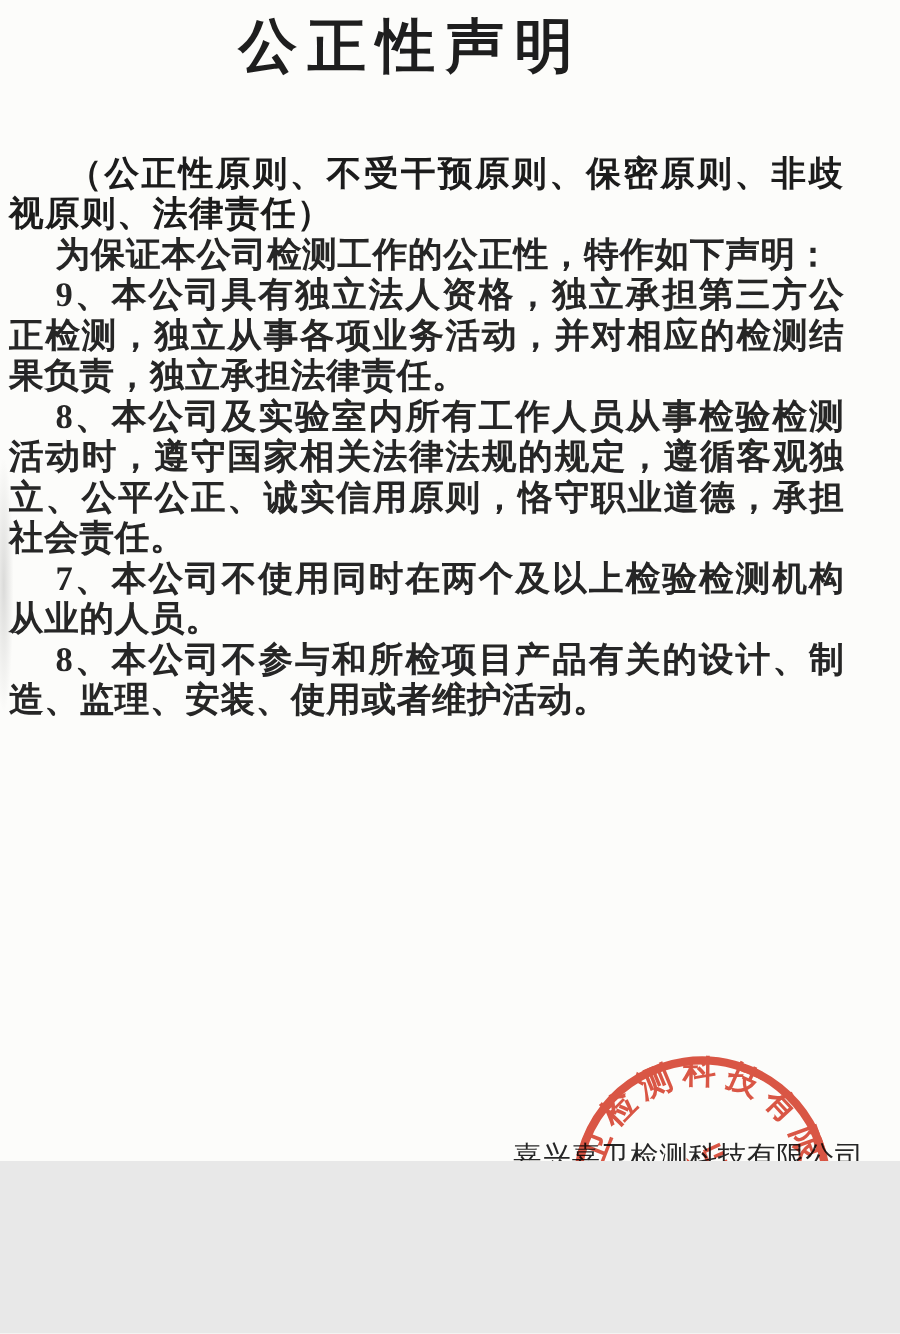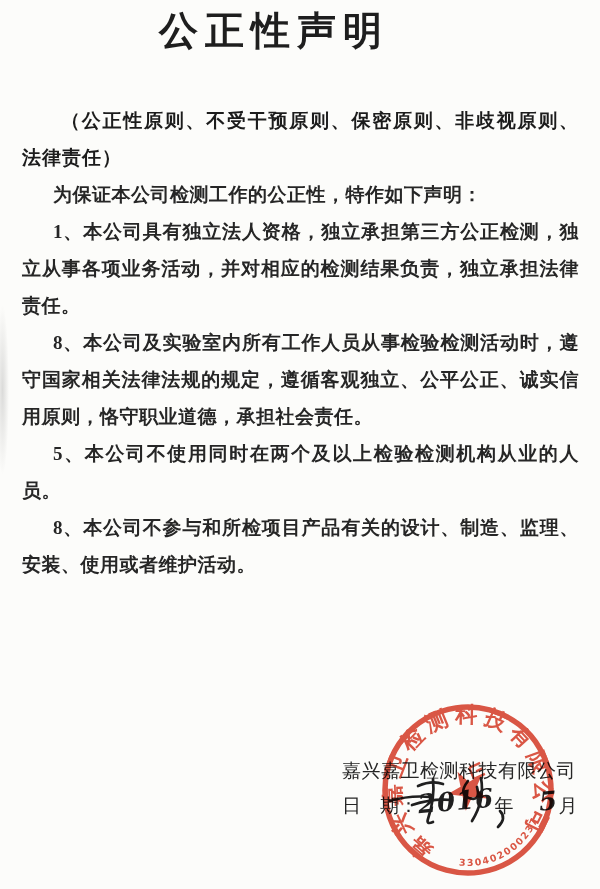--- a/index.html
+++ b/index.html
@@ -1,20 +1,20 @@
 <!DOCTYPE html>
 <html><head>
 <meta charset="utf-8">
 <style>
   * { margin: 0; padding: 0; box-sizing: border-box; }
   html, body { background: #e8e8e8; }
   .page {
     position: relative;
     width: 600px;
-    height: 889px;
+    height: 774px;
     margin: 0 auto;
     background: #fcfcfa;
     overflow: hidden;
     color: #262626;
     font-family: "Liberation Serif", "DejaVu Serif", serif;
   }
   .title {
     position: absolute;
     top: 4px;
     left: 0;
@@ -22,24 +22,24 @@
     text-align: center;
     transform: translateX(-26px);
     font-size: 39px;
     font-weight: bold;
     letter-spacing: 7px;
     color: #1e1e1e;
   }
   .body {
     position: absolute;
     top: 102px;
-    left: 22px;
+    left: 6px;
     width: 557px;
-    font-size: 19px;
-    line-height: 37px;
+    font-size: 23px;
+    line-height: 27px;
     letter-spacing: 0.5px;
     text-align: justify;
     text-justify: inter-character;
     word-break: break-all;
   }
   .body p { margin: 0; text-indent: 31px; font-weight: bold; }
   .body p.principles {
     font-weight: bold;
     text-indent: 39px;
     letter-spacing: 1px;
@@ -98,23 +98,23 @@
 
 <div class="page">
 
   <div class="smudge"></div>
 
   <h1 class="title">公正性声明</h1>
 
   <div class="body">
     <p class="principles">（公正性原则、不受干预原则、保密原则、非歧视原则、法律责任）</p>
     <p>为保证本公司检测工作的公正性，特作如下声明：</p>
-    <p>1、本公司具有独立法人资格，独立承担第三方公正检测，独立从事各项业务活动，并对相应的检测结果负责，独立承担法律责任。</p>
+    <p>9、本公司具有独立法人资格，独立承担第三方公正检测，独立从事各项业务活动，并对相应的检测结果负责，独立承担法律责任。</p>
     <p>8、本公司及实验室内所有工作人员从事检验检测活动时，遵守国家相关法律法规的规定，遵循客观独立、公平公正、诚实信用原则，恪守职业道德，承担社会责任。</p>
-    <p>5、本公司不使用同时在两个及以上检验检测机构从业的人员。</p>
+    <p>7、本公司不使用同时在两个及以上检验检测机构从业的人员。</p>
     <p>8、本公司不参与和所检项目产品有关的设计、制造、监理、安装、使用或者维护活动。</p>
   </div>
 
   <div class="sig">
     <div class="sig-company">嘉兴嘉卫检测科技有限公司</div>
 
     <svg class="signature-svg" width="130" height="56" viewBox="0 0 130 56">
       <g fill="none" stroke="#1f1f1f" stroke-width="2.7" stroke-linecap="round">
         <path d="M2 27 Q22 21 42 23"></path>
         <path d="M30 12 Q44 6 55 10"></path>

